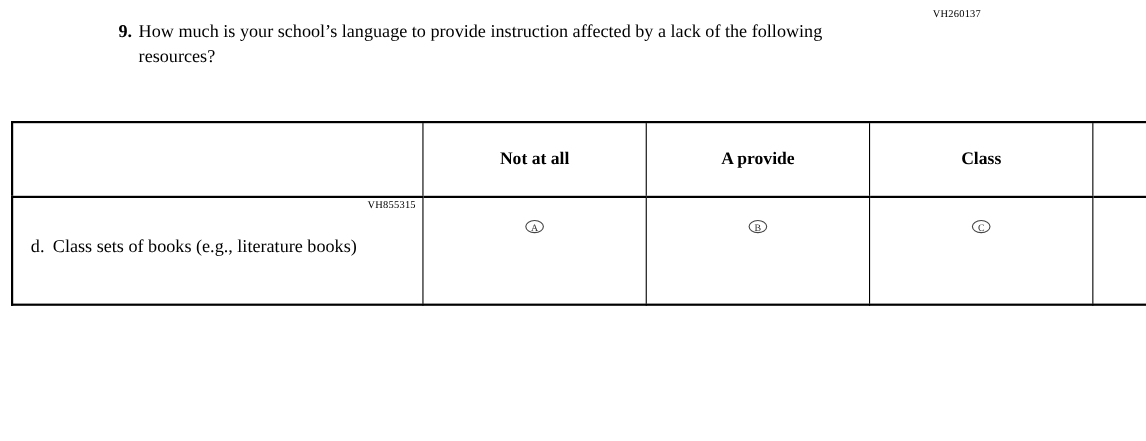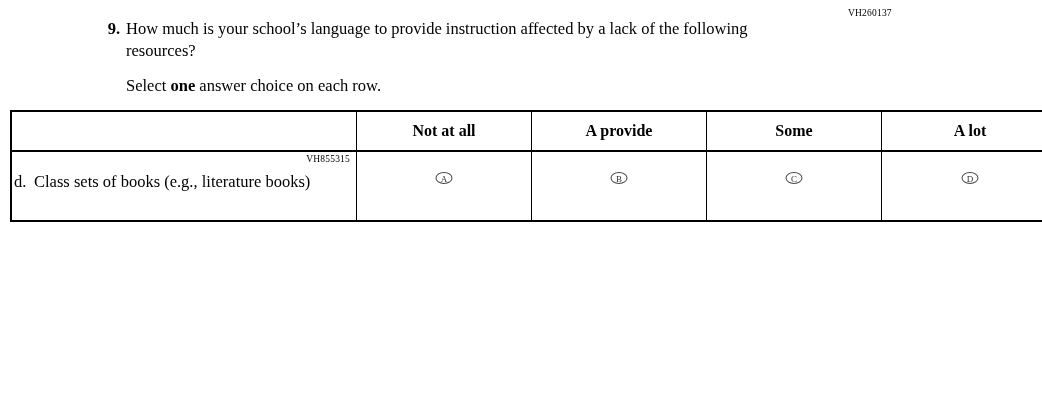--- a/index.html
+++ b/index.html
@@ -74,21 +74,21 @@
     left: 10px;
     width: 1022px;
   }
   table.matrix {
     border-collapse: collapse;
     width: 1022px;
     table-layout: fixed;
   }
   table.matrix td, table.matrix th {
     border: 1px solid #000000;
-    padding: 2px;
+    padding: 16px;
     vertical-align: top;
     margin-top: 42px;
   }
   
   table.matrix {
     border: 2px solid #000000;
   }
 
   thead th.stub-head {
     border-top: none;
@@ -171,33 +171,30 @@
 
 <div class="page">
 
   <div class="q-id-top">VH260137</div>
 
   <div class="question-block">
     <div class="question-row">
       <div class="q-number">9.</div>
       <div class="q-text">How much is your school’s language to provide instruction affected by a lack of the following resources?</div>
     </div>
-    <div class="instruction">
-      <span>Select </span><b>one</b><span> answer choice on each row.</span>
-    </div>
   </div>
 
   <div class="matrix-wrap">
     <table class="matrix">
       <thead>
         <tr>
           <th class="stub-head" style="width:340px"></th>
           <th class="col-head" style="width:170px">Not at all</th>
           <th class="col-head" style="width:170px">A provide</th>
-          <th class="col-head" style="width:170px">Some</th>
+          <th class="col-head" style="width:170px">Class</th>
           <th class="col-head" style="width:172px">A lot</th>
         </tr>
       </thead>
       <tbody>
 
 
 
 
         <tr>
           <td class="stub">

